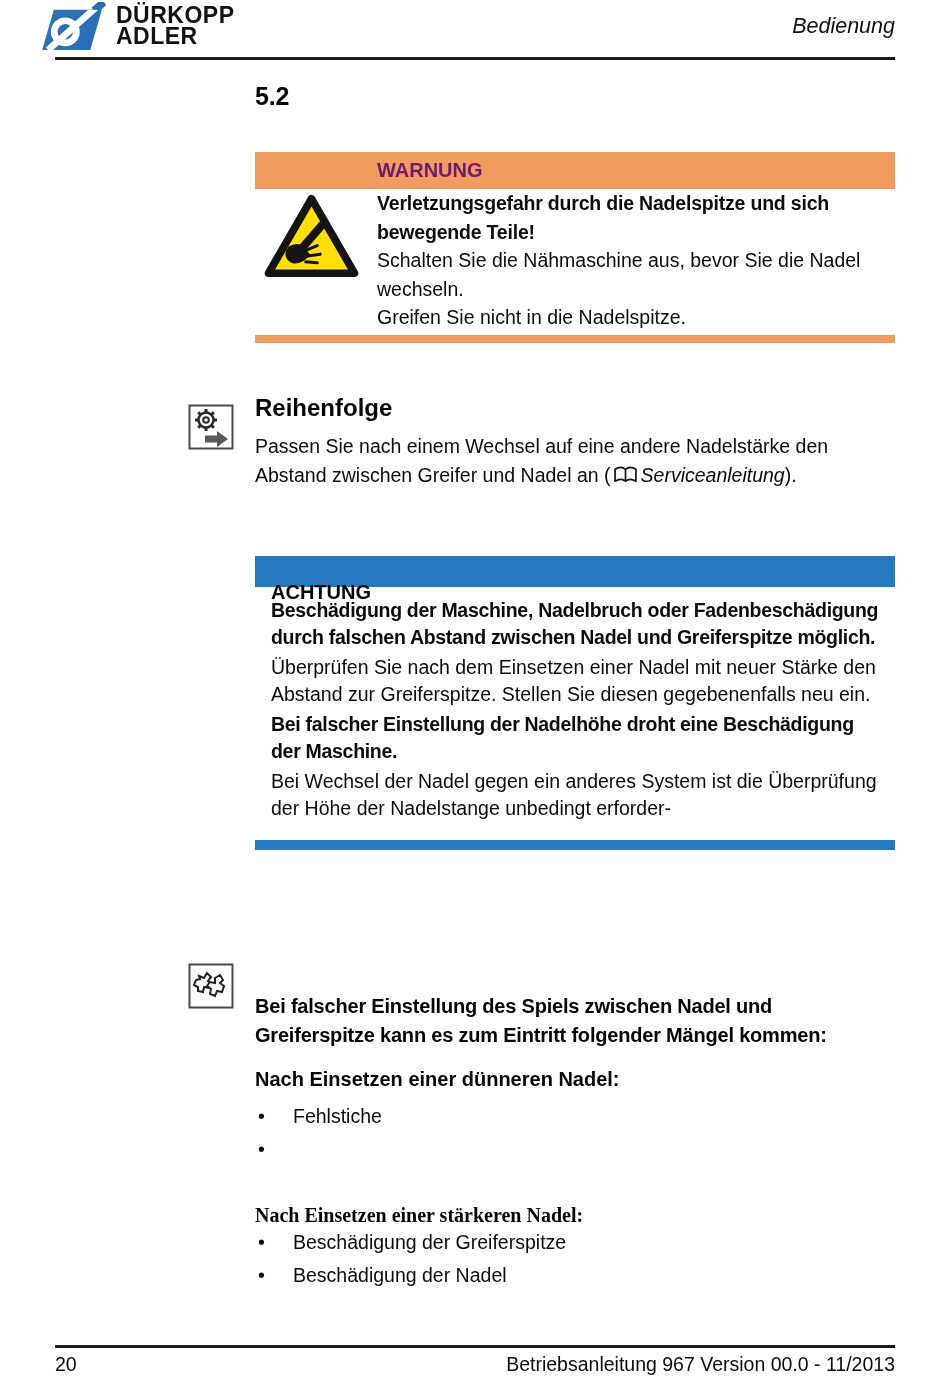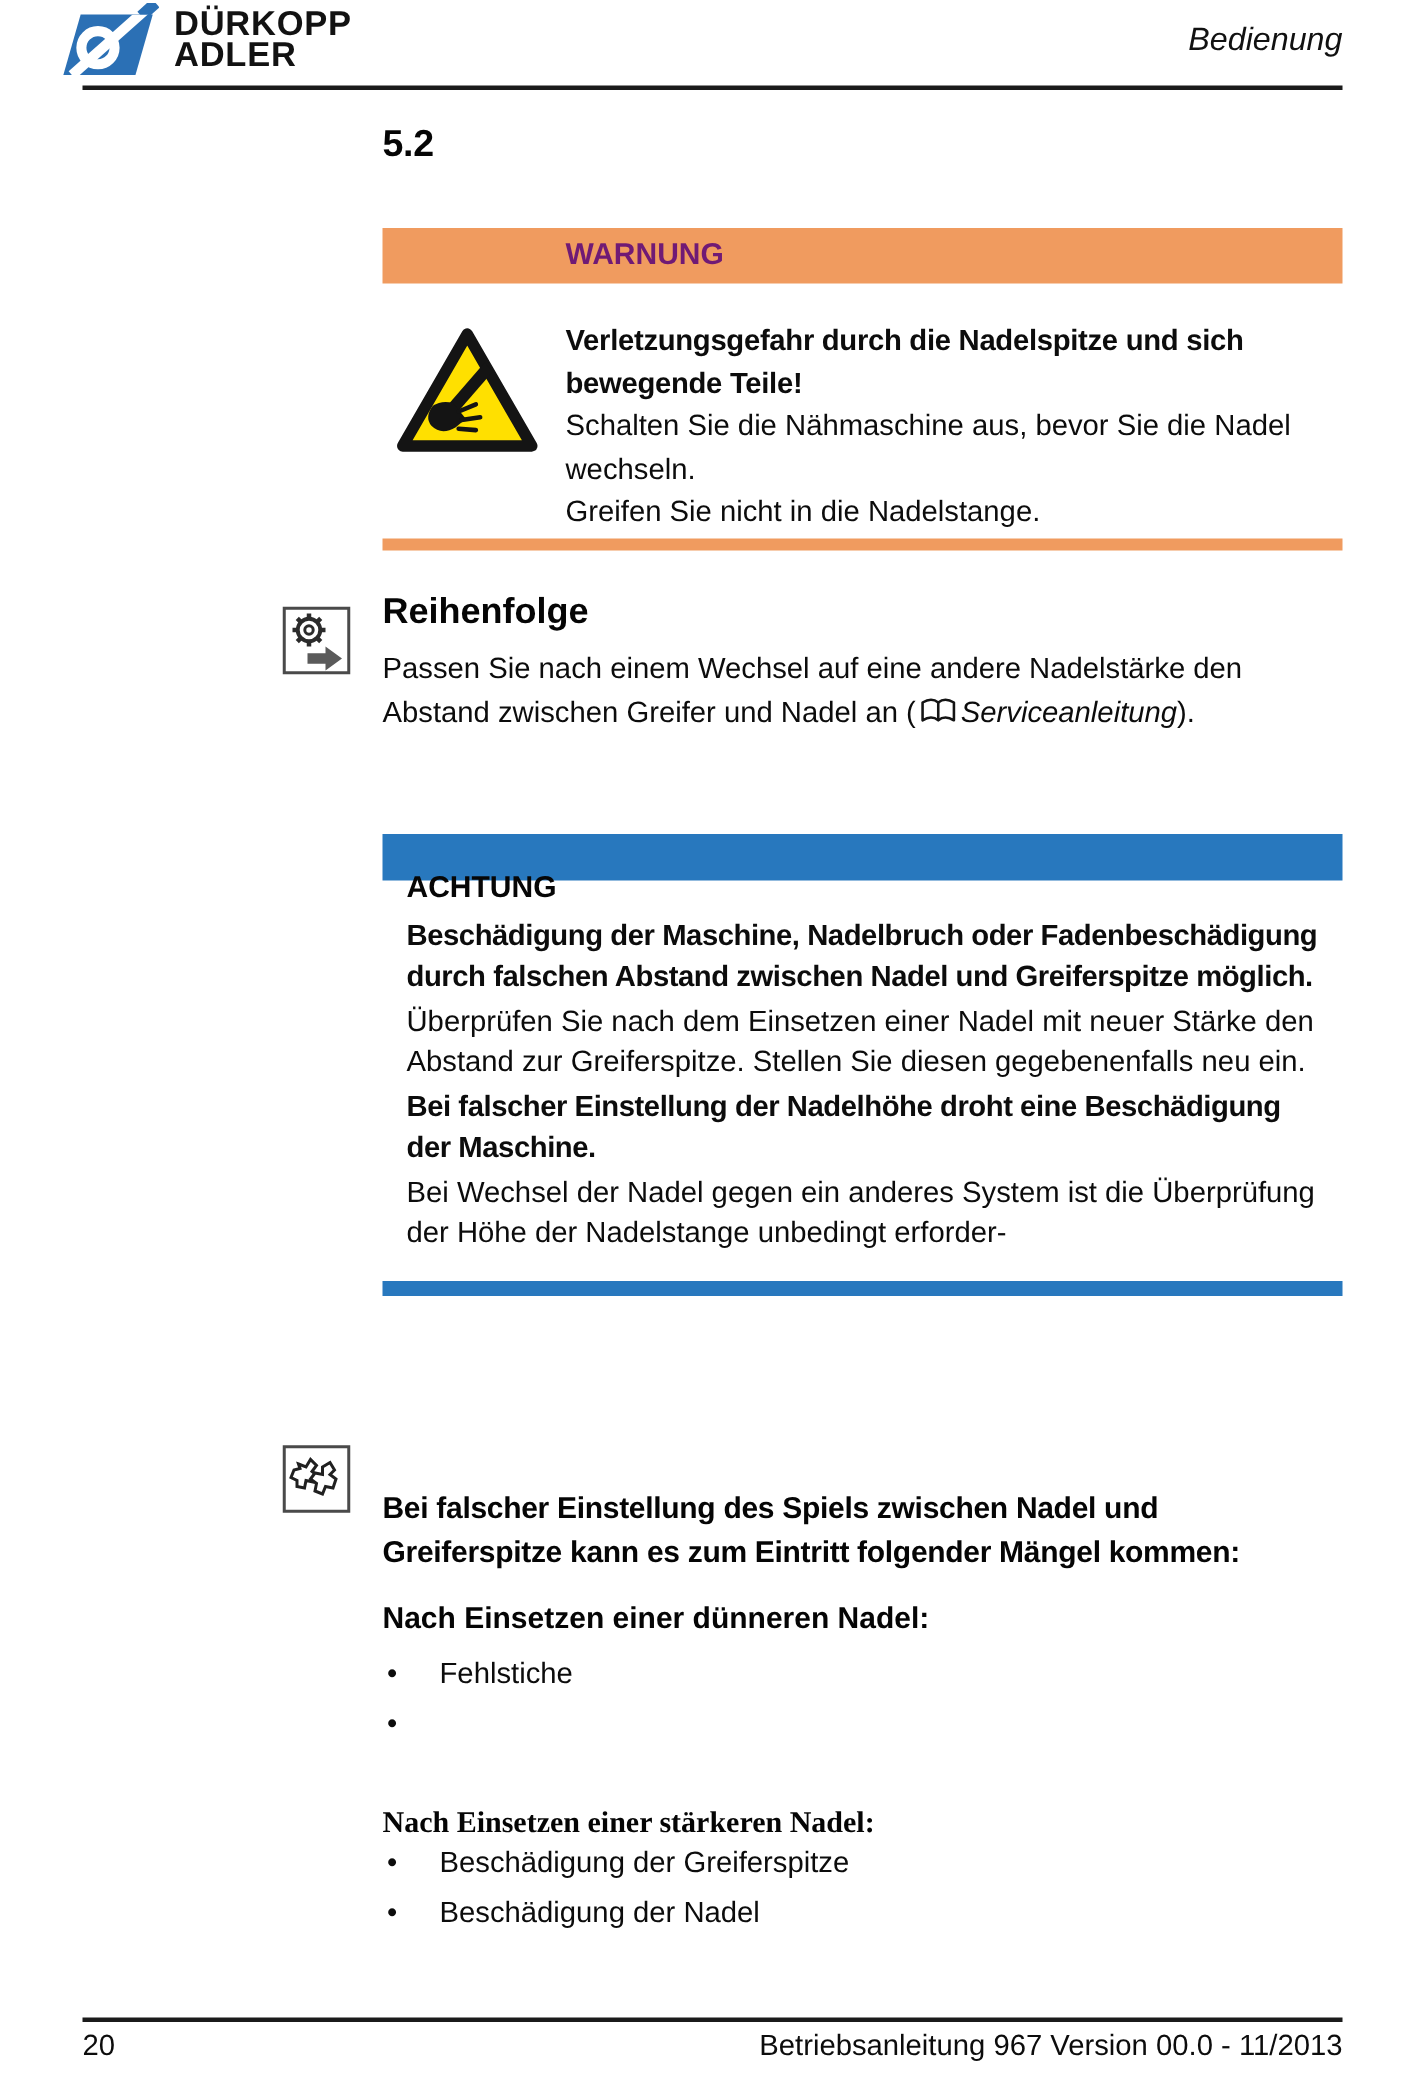--- a/index.html
+++ b/index.html
@@ -18,38 +18,38 @@
   .header-line{left:55px;top:57px;width:840px;}
 
   
   .section-heading{left:255px;top:82px;display:flex;font-weight:bold;font-size:25px;letter-spacing:-.2px;color:#050505;}
   .section-heading .num{width:55px;}
 
   
   .warnbox{left:255px;top:152px;width:640px;}
   .warn-bar{height:37px;background:var(--warning-accent,#F09B5F);display:flex;align-items:center;}
   .warn-bar span{padding-left:122px;font-weight:bold;font-size:20px;color:#701a75;}
-  .warn-body{display:flex;padding-top:24px;}
+  .warn-body{display:flex;padding-top:0;}
   .warn-icon-col{width:122px;flex:0 0 122px;}
   .warn-text-col{width:505px;font-size:19.5px;line-height:28.5px;}
   .warn-title{font-weight:bold;letter-spacing:-.2px;}
   .warn-bottom{height:8px;background:var(--warning-accent,#F09B5F);margin-top:3px;}
 
   
   .seq-icon{left:188px;top:404px;}
   .seq-heading{left:255px;top:394px;font-weight:bold;font-size:24px;color:#050505;}
   .seq-para{left:255px;top:432px;width:622px;font-size:19.5px;line-height:28.5px;}
   .seq-para .ref{font-style:italic;}
   .book-glyph{vertical-align:-3px;margin:0 3px 0 2px;}
 
   
   .attbox{left:255px;top:556px;width:640px;}
   .att-bar{height:31px;background:var(--attention-accent,#2878BE);display:flex;align-items:center;}
   .att-bar span{padding-left:16px;font-weight:bold;font-size:20px;color:#060606;margin-top:42px;}
-  .att-body{padding:24px 8px 0 16px;font-size:19.5px;line-height:27px;}
+  .att-body{padding:10px 8px 0 16px;font-size:19.5px;line-height:27px;}
   .att-body p{margin:0;}
   .att-body p + p{margin-top:3px;}
   .att-body .b{font-weight:bold;letter-spacing:-.3px;}
   .att-bottom{height:10px;background:var(--attention-accent,#2878BE);margin-top:18px;}
 
   
   .mal-icon{left:188px;top:963px;}
   .mal-para{left:255px;top:952px;width:640px;font-weight:bold;font-size:20px;line-height:28.5px;letter-spacing:-.2px;color:#050505;margin-top:40px;}
 
   
@@ -107,21 +107,21 @@
         <polygon points="62,26 68,32 42,62 36,56" fill="#141414"></polygon>
         <path d="M26,56 q-6,8 -1,14 q7,7 17,1 l7,-6 -9,-11 q-8,-2 -14,2 z" fill="#141414"></path>
         <line x1="44" y1="60" x2="56" y2="55" stroke="#141414" stroke-width="3.2" stroke-linecap="round"></line>
         <line x1="46" y1="66" x2="59" y2="64" stroke="#141414" stroke-width="3.2" stroke-linecap="round"></line>
         <line x1="44" y1="72" x2="56" y2="73" stroke="#141414" stroke-width="3.2" stroke-linecap="round"></line>
       </svg>
     </div>
     <div class="warn-text-col">
       <div class="warn-title">Verletzungsgefahr durch die Nadelspitze und sich bewegende Teile!</div>
       <div>Schalten Sie die Nähmaschine aus, bevor Sie die Nadel wechseln.</div>
-      <div>Greifen Sie nicht in die Nadelstange.</div>
+      <div>Greifen Sie nicht in die Nadelspitze.</div>
     </div>
   </div>
   <div class="warn-bottom"></div>
 </div>
 
 <span class="abs seq-icon">
   <svg width="46" height="46" viewBox="0 0 46 46">
     <rect x="1.5" y="1.5" width="43" height="43" fill="#ffffff" stroke="#4a4a4a" stroke-width="2"></rect>
     <g stroke="#2b2b2b" fill="none">
       <circle cx="18" cy="16" r="7.5" stroke-width="2.6"></circle>

